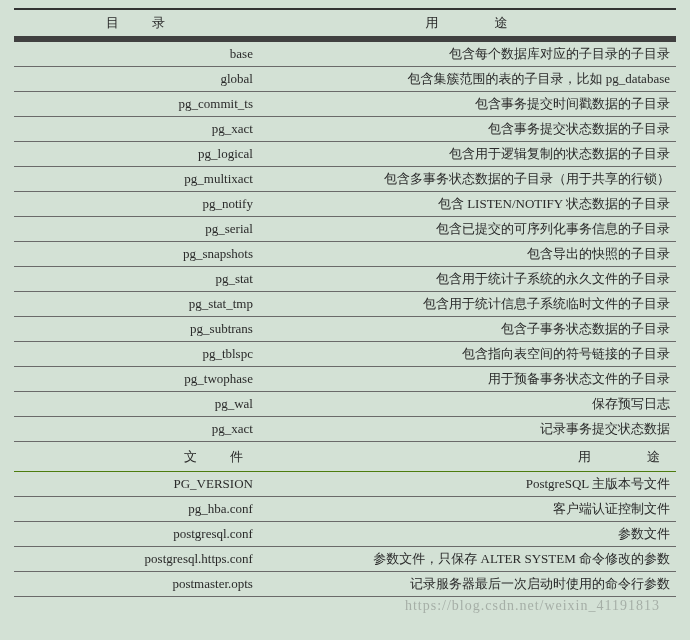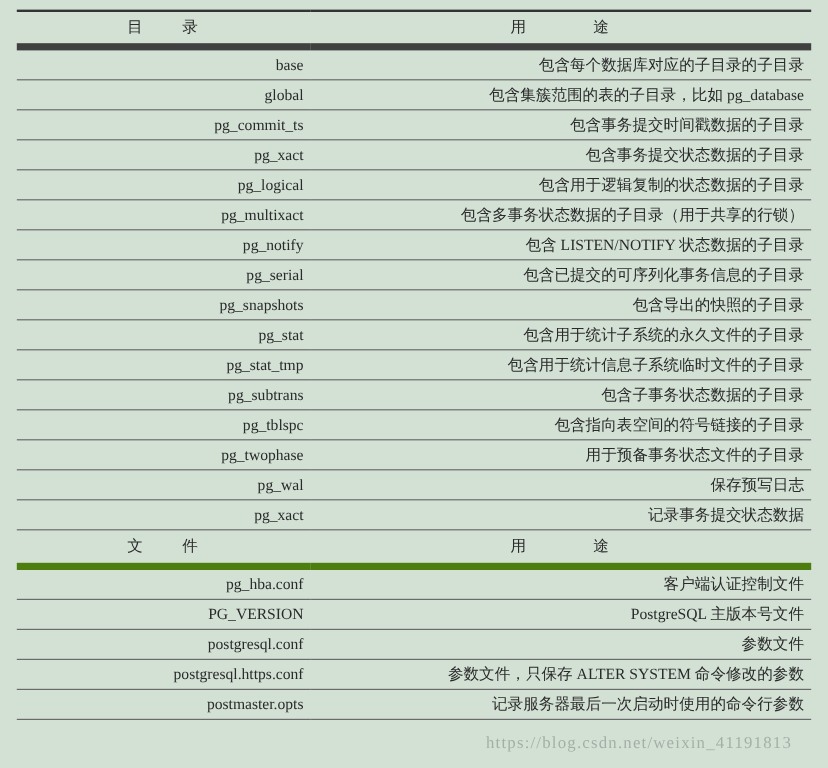--- a/index.html
+++ b/index.html
@@ -29,31 +29,31 @@
     .hdr {
       border-top: 2px solid #333;
       border-bottom: 6px solid #404040;
       font-weight: normal;
       letter-spacing: 10px;
       text-align: center;
       height: 30px;
     }
     .hdr2 {
       border-top: 1px solid #6a6a6a;
-      border-bottom: 6px solid #4d7c0f;
+      border-bottom: 1px solid #4d7c0f;
       letter-spacing: 10px;
-      text-align: center;
+      text-align: right;
       height: 30px;
     }
     col.c1 { width: 37%; }
     col.c2 { width: 63%; }
     .dir-name { padding-left: 30px; font-family: "Times New Roman", serif; }
     .watermark {
       position: absolute;
-      bottom: 12px;
+      bottom: 26px;
       right: 30px;
       color: rgba(80,80,80,0.35);
       font-size: 14px;
       letter-spacing: 1px;
       pointer-events: none;
     }
   </style>
 </head>
 <body>
 
@@ -139,26 +139,26 @@
 
   <tbody>
       <tr>
     <td class="hdr2">文　件</td>
     <td class="hdr2">用　　途</td>
   </tr>
 
   </tbody>
     <tbody id="file-body">
       <tr>
+        <td class="dir-name">PG_VERSION</td>
+        <td>PostgreSQL 主版本号文件</td>
+      </tr>
+      <tr>
         <td class="dir-name">pg_hba.conf</td>
         <td>客户端认证控制文件</td>
-      </tr>
-      <tr>
-        <td class="dir-name">PG_VERSION</td>
-        <td>PostgreSQL 主版本号文件</td>
       </tr>
       <tr>
         <td class="dir-name">postgresql.conf</td>
         <td>参数文件</td>
       </tr>
       <tr>
         <td class="dir-name">postgresql.https.conf</td>
         <td>参数文件，只保存 ALTER SYSTEM 命令修改的参数</td>
       </tr>
       <tr>

